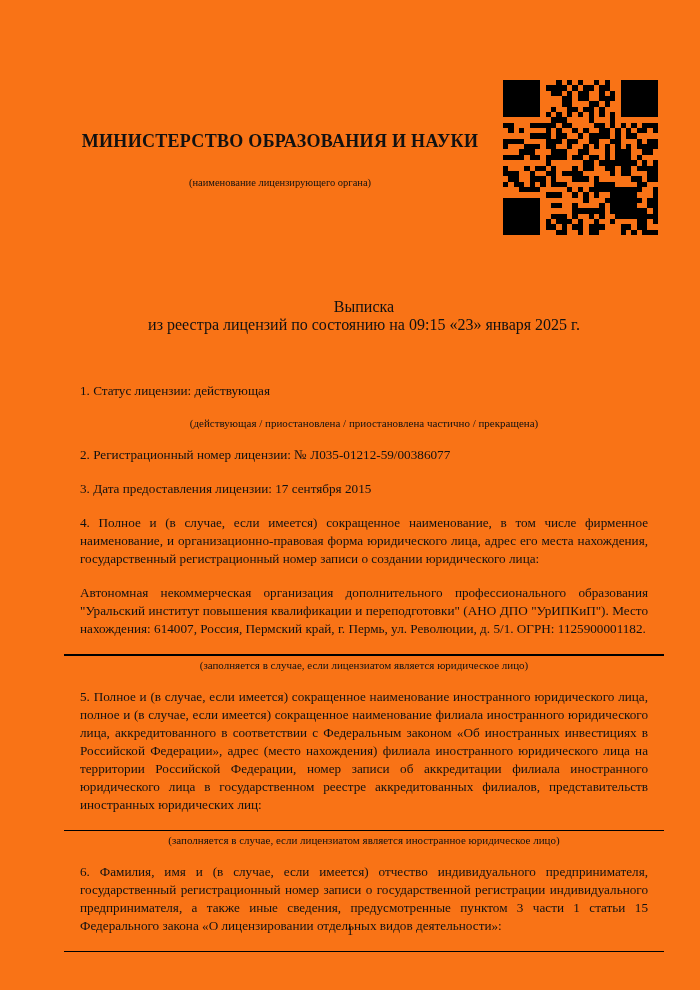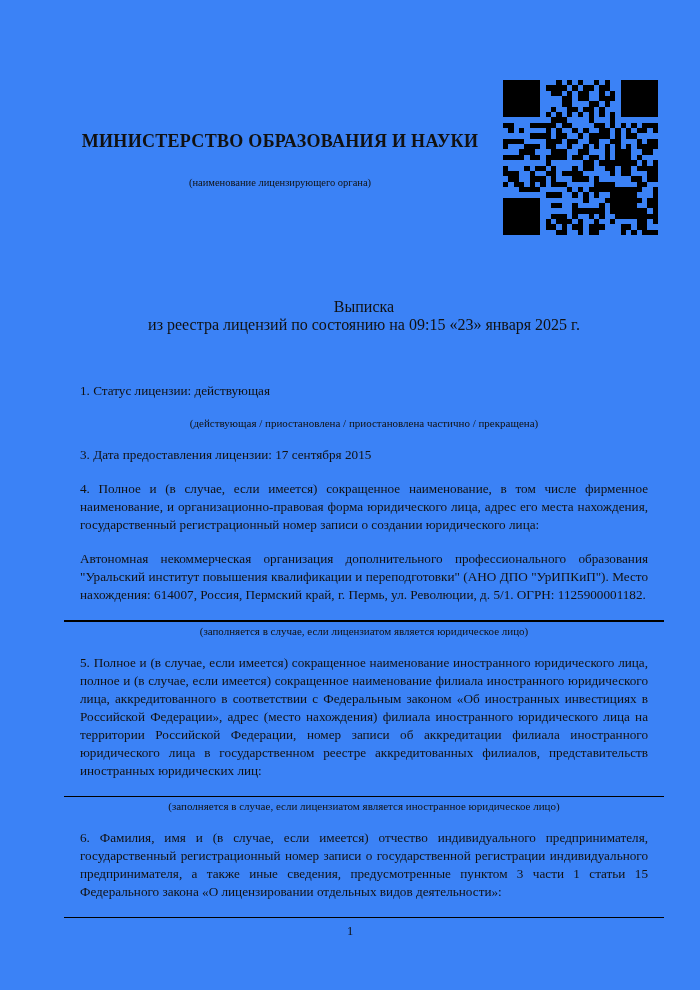--- a/index.html
+++ b/index.html
@@ -4,21 +4,21 @@
 <style>
   html, body {
     margin: 0;
     padding: 0;
     background: #ffffff;
   }
   .page {
     position: relative;
     width: 700px;
     height: 990px;
-    background: #3b82f6;
+    background: #f97316;
     color: #111111;
     font-family: "Liberation Serif", "DejaVu Serif", serif;
     overflow: hidden;
   }
   .qr {
     position: absolute;
     left: 503px;
     top: 80px;
     width: 155px;
     height: 155px;
@@ -443,20 +443,21 @@
   <div class="doc-title">
     <div>Выписка</div>
     <div>из реестра лицензий по состоянию на 09:15 «23» января 2025 г.</div>
   </div>
 
   <div class="content">
 
     <p>1. Статус лицензии: действующая</p>
     <div class="caption">(действующая / приостановлена / приостановлена частично / прекращена)</div>
 
+    <p class="mt17">2. Регистрационный номер лицензии: № Л035-01212-59/00386077</p>
 
     <p class="mt15">3. Дата предоставления лицензии: 17 сентября 2015</p>
 
     <p class="para mt13">4. Полное и (в случае, если имеется) сокращенное наименование, в том числе фирменное наименование, и организационно-правовая форма юридического лица, адрес его места нахождения, государственный регистрационный номер записи о создании юридического лица:</p>
     <p class="para">Автономная некоммерческая организация дополнительного профессионального образования "Уральский институт повышения квалификации и переподготовки" (АНО ДПО "УрИПКиП"). Место нахождения: 614007, Россия, Пермский край, г. Пермь, ул. Революции, д. 5/1. ОГРН: 1125900001182.</p>
     <div class="rule-thick"></div>
     <div class="caption">(заполняется в случае, если лицензиатом является юридическое лицо)</div>
 
     <p class="para mt16">5. Полное и (в случае, если имеется) сокращенное наименование иностранного юридического лица, полное и (в случае, если имеется) сокращенное наименование филиала иностранного юридического лица, аккредитованного в соответствии с Федеральным законом «Об иностранных инвестициях в Российской Федерации», адрес (место нахождения) филиала иностранного юридического лица на территории Российской Федерации, номер записи об аккредитации филиала иностранного юридического лица в государственном реестре аккредитованных филиалов, представительств иностранных юридических лиц:</p>
     <div class="rule mt12"></div>

